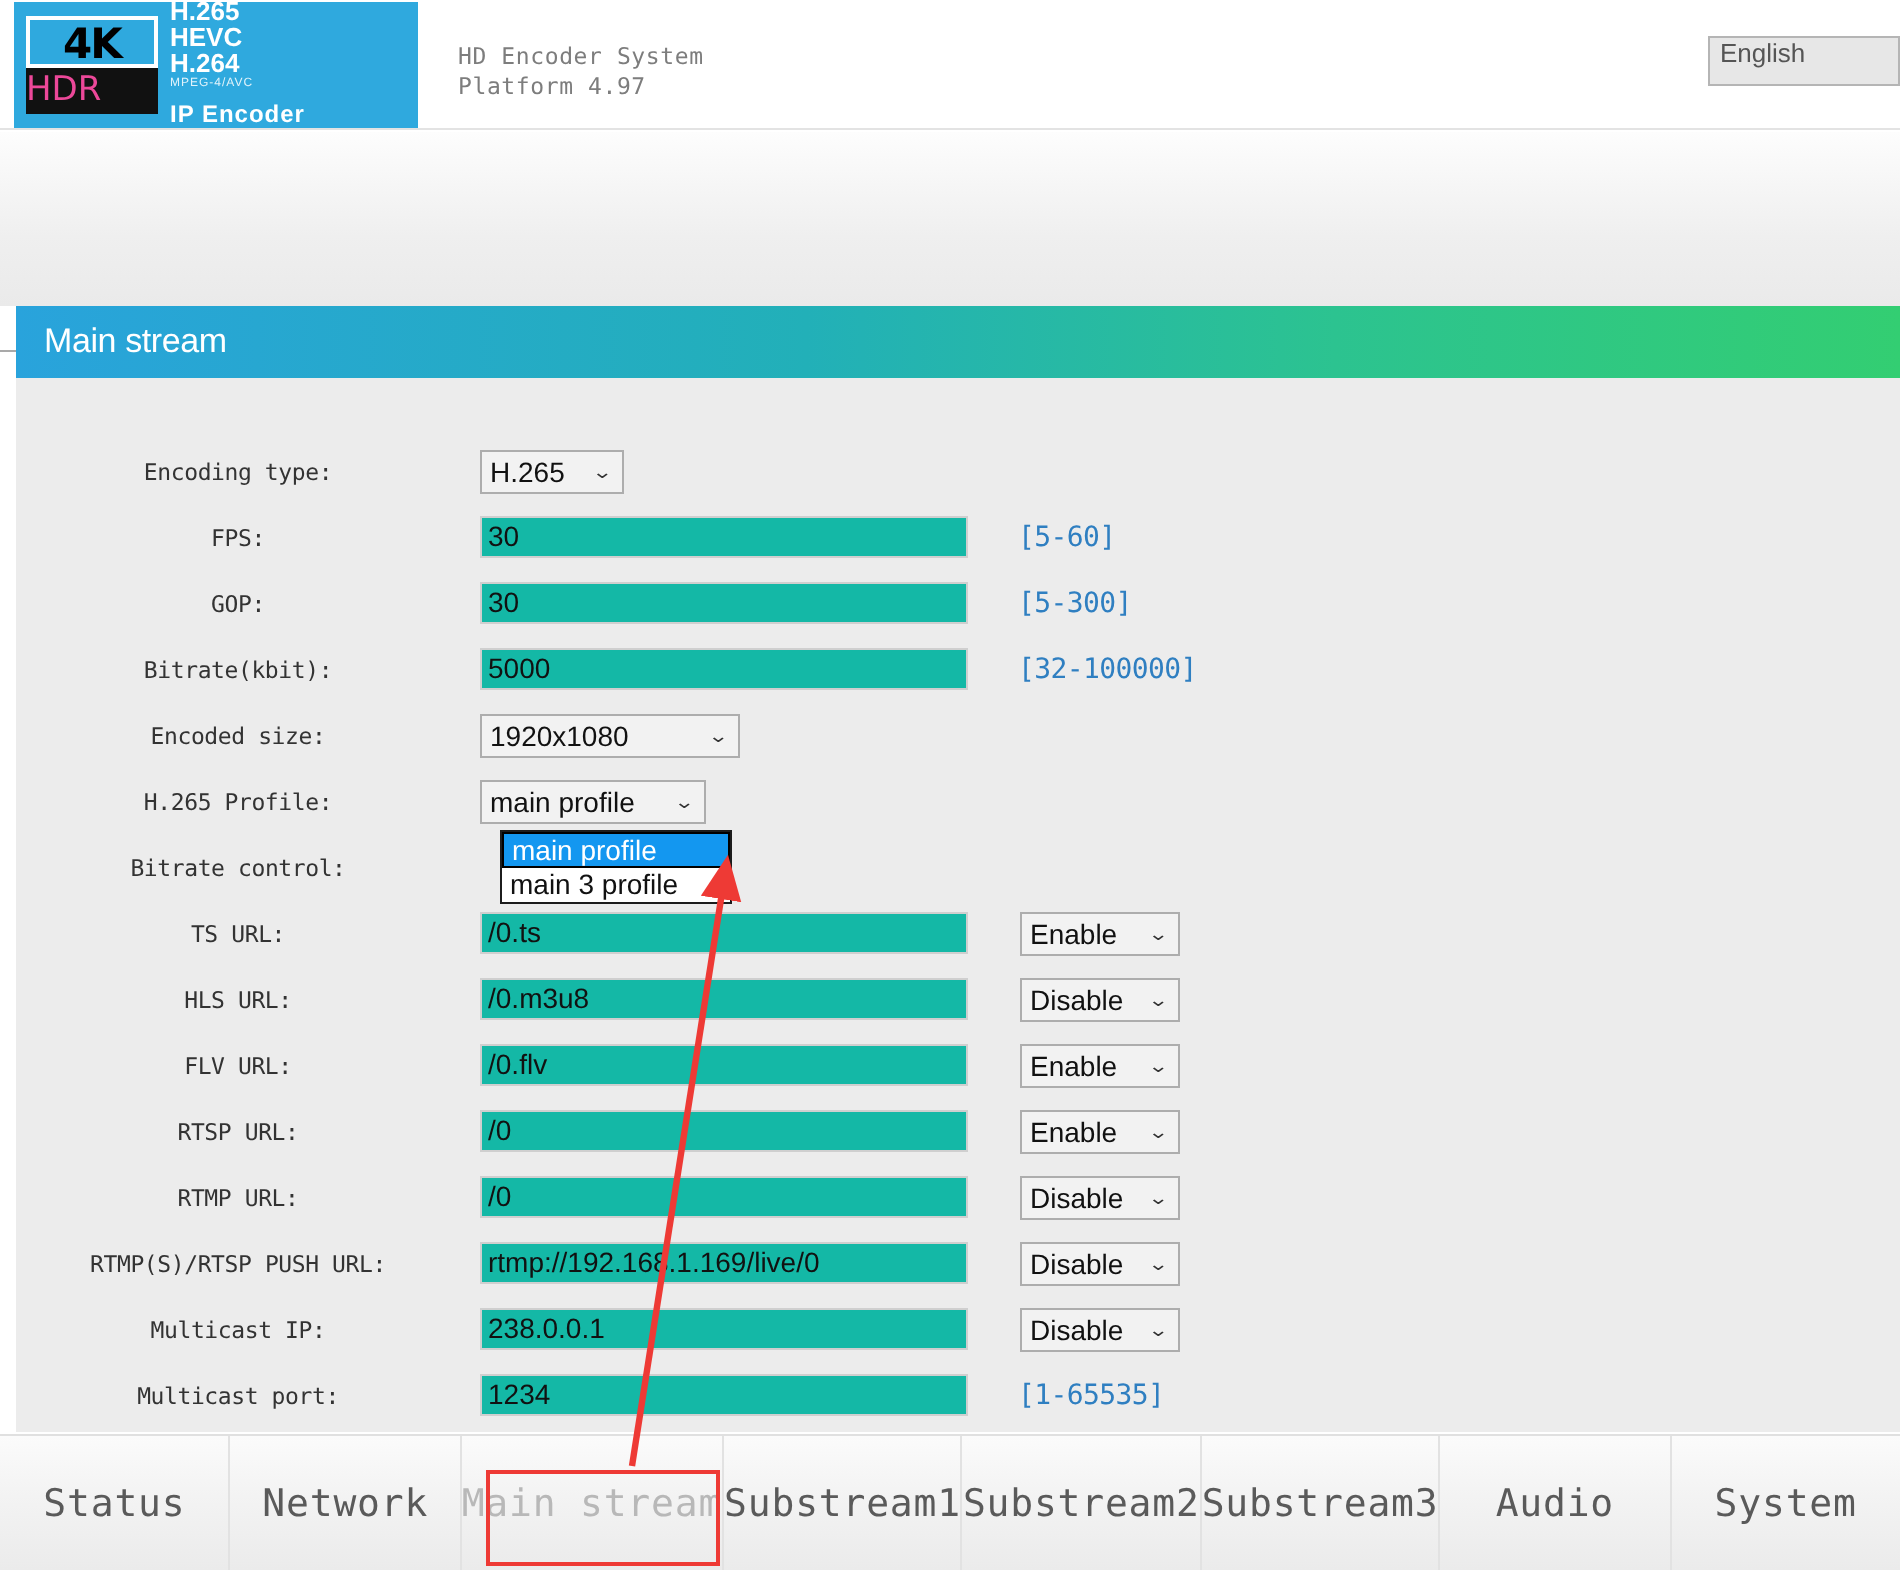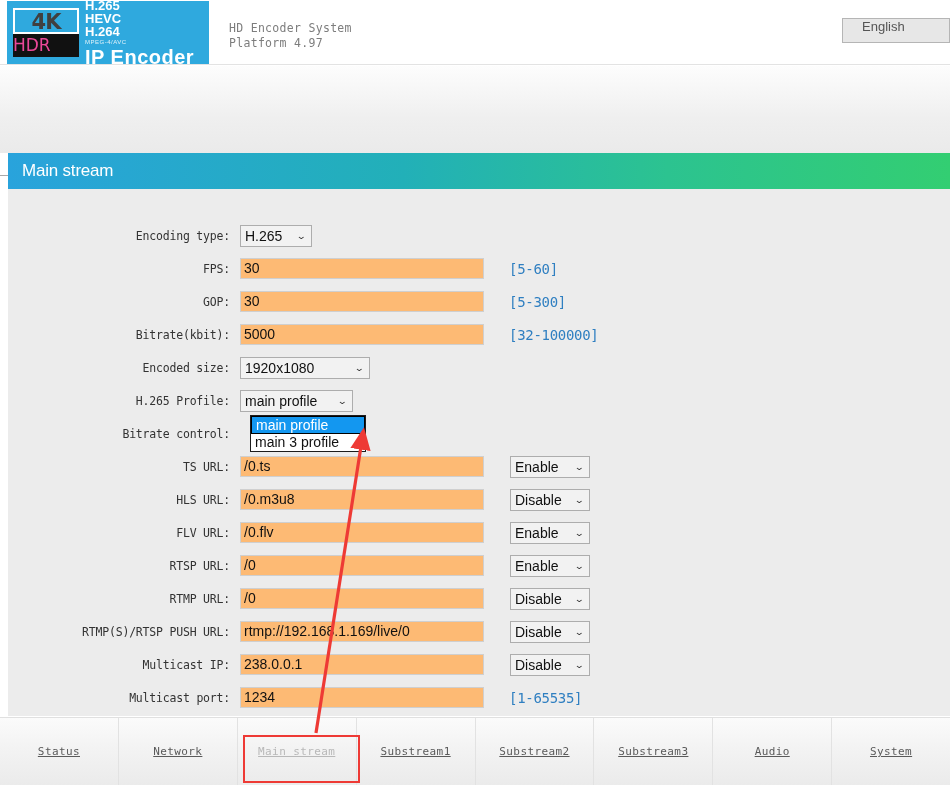--- a/index.html
+++ b/index.html
@@ -36,21 +36,21 @@
   }
   .logo-left {
     width: 66px;
     display: flex;
     flex-direction: column;
     align-items: stretch;
   }
   .logo-4k {
     background: #2fa9de;
     border: 2px solid #ffffff;
-    color: #404040;
+    color: #000000;
     font-weight: bold;
     font-size: 21px;
     letter-spacing: -1px;
     text-align: center;
     line-height: 24px;
     height: 26px;
     font-family: "DejaVu Sans", sans-serif;
   }
   .logo-hdr {
     background: #111111;
@@ -74,45 +74,45 @@
     line-height: 13px;
     font-family: "Liberation Sans", sans-serif;
   }
   .logo-codec-small {
     font-size: 6px;
     letter-spacing: 0.5px;
     line-height: 8px;
     opacity: 0.85;
   }
   .logo-ipenc {
-    font-size: 20px;
+    font-size: 12px;
     font-weight: bold;
     line-height: 20px;
     margin-top: 1px;
     letter-spacing: 0.5px;
   }
   .sys-info {
     position: absolute;
     left: 229px; top: 21px;
     font-family: "DejaVu Sans Mono", monospace;
     font-size: 11.5px;
     color: #7d7d7d;
     line-height: 15px;
     letter-spacing: 0.3px;
   }
   .lang-select {
     position: absolute;
     right: 0px; top: 18px;
-    width: 108px; height: 25px;
+    width: 96px; height: 25px;
     font-family: "Liberation Sans", sans-serif;
     font-size: 13px;
     color: #555;
     background: #e7e7e7;
     border: 1px solid #b5b5b5;
-    padding-left: 19px;
+    padding-left: 5px;
   }
 
   
   .title-band {
     position: absolute;
     top: 66px; left: 0;
     width: 950px; height: 87px;
     background: linear-gradient(to bottom, #fdfdfd 0%, #efefef 60%, #eaeaea 100%);
   }
   .page-title-wrap {
@@ -177,32 +177,32 @@
     width: 942px;
   }
   .frow {
     position: relative;
     height: 33px;
     display: flex;
     align-items: center;
   }
   .flabel {
     width: 232px;
-    text-align: right;
+    text-align: center;
     padding-right: 10px;
     font-family: "DejaVu Sans Mono", monospace;
     font-size: 11.5px;
     color: #333333;
     letter-spacing: -0.2px;
     white-space: nowrap;
   }
   .ftext {
     width: 244px;
     height: 21px;
-    background: #fdba74;
+    background: #14b8a6;
     border: 1px solid #cfcfcf;
     font-family: "Liberation Sans", sans-serif;
     font-size: 14px;
     color: #111111;
     padding: 0 3px;
     line-height: 19px;
   }
   .fselect {
     height: 22px;
     background: #f2f2f2;
@@ -288,26 +288,25 @@
     border-top: 1px solid #e0e0e0;
     display: flex;
     z-index: 50;
   }
   .nav-item {
     flex: 1;
     display: flex;
     align-items: center;
     justify-content: center;
     font-family: "DejaVu Sans Mono", monospace;
-    font-size: 11px;
+    font-size: 19px;
     color: #5a5a5a;
     letter-spacing: 0.4px;
     border-right: 1px solid #e2e2e2;
     white-space: nowrap;
-    text-decoration: underline;
   }
   .nav-item:last-child { border-right: none; }
   .nav-item.active { color: #b8b8b8; }
 </style>
 </head>
 <body>
 
 <div id="app">
 
   <div class="header">

